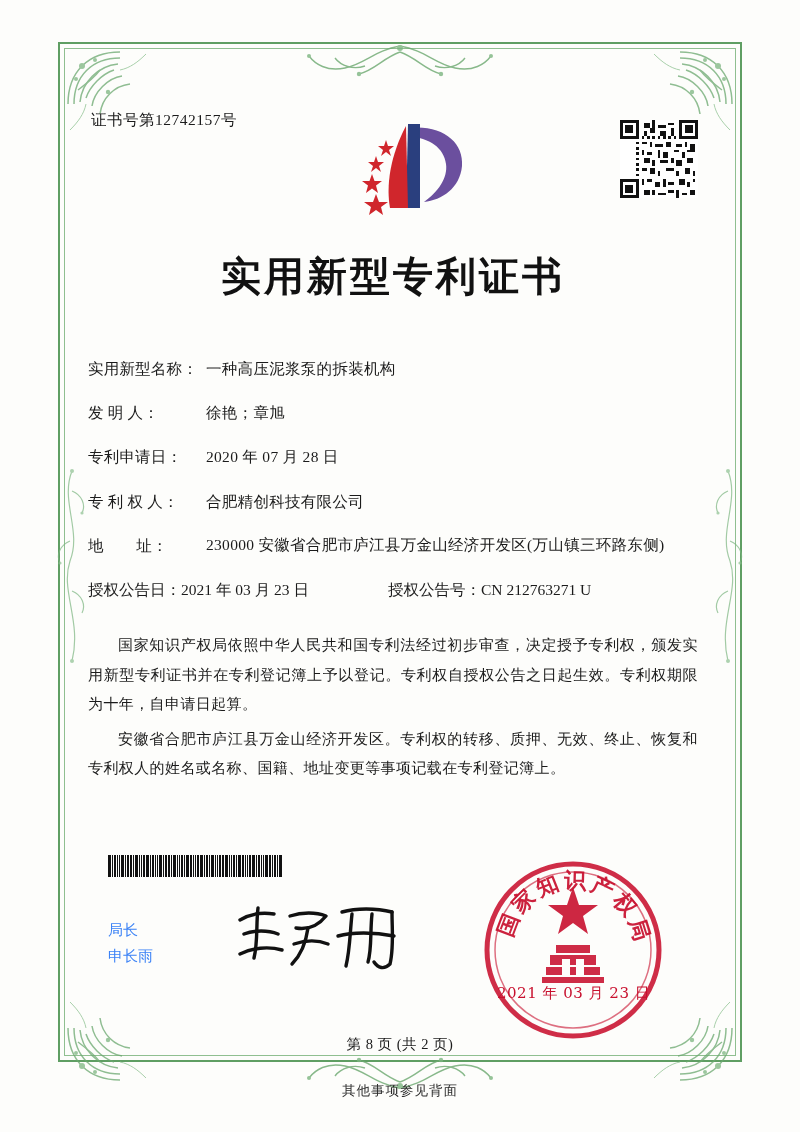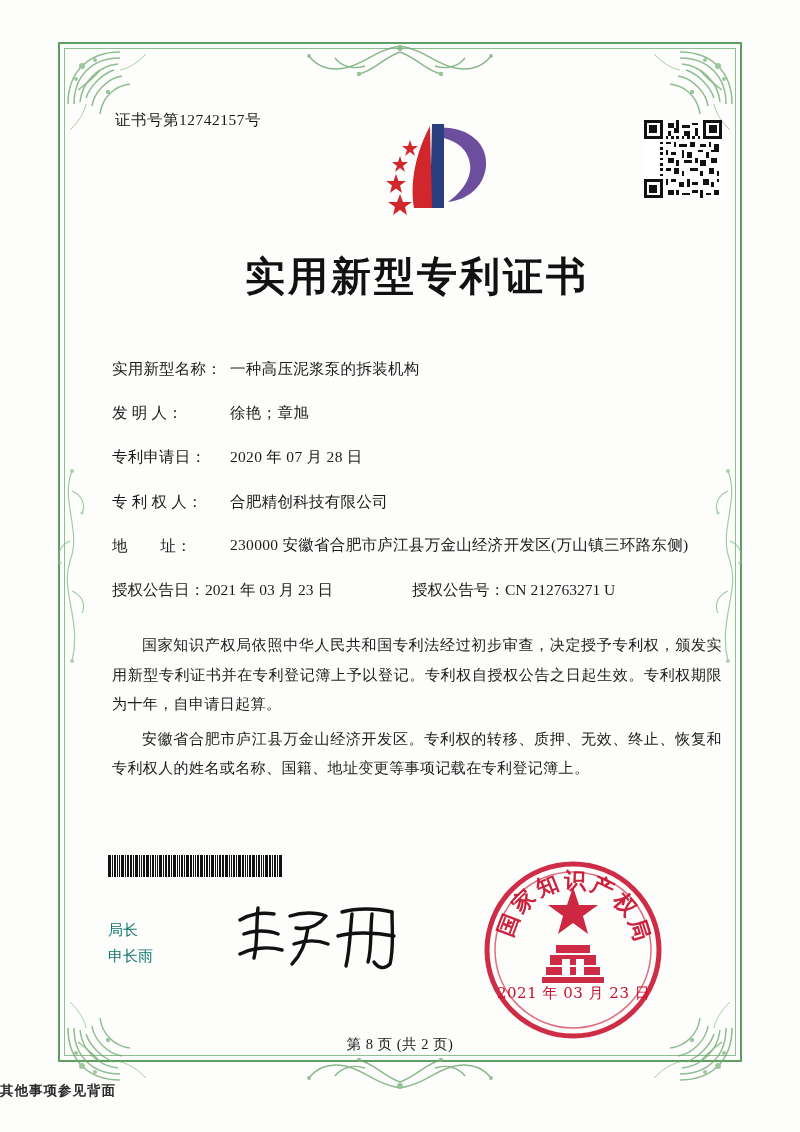--- a/index.html
+++ b/index.html
@@ -86,21 +86,21 @@
     height: 210px;
     opacity: 0.7;
   }
   .ornament-left  { left: 52px;  transform: translateY(-50%); }
   .ornament-right { right: 52px; transform: translateY(-50%) scaleX(-1); }
   .ornament-left svg, .ornament-right svg { width:100%; height:100%; display:block; }
 
   
   .content {
     position: absolute;
-    left: 112px;
+    left: 88px;
     top: 110px;
     width: 610px;
   }
 
   .cert-number {
     font-size: 15.5px;
     letter-spacing: 0.5px;
     color: #1b1b1b;
     margin-left: 3px;
   }
@@ -197,21 +197,21 @@
     margin-right: 1px;
   }
 
   
   .signature-block {
     position: absolute;
     left: 108px;
     top: 918px;
     font-size: 15px;
     line-height: 1.7;
-    color: #0f766e;
+    color: #3b82f6;
   }
   .signature-script {
     position: absolute;
     left: 232px;
     top: 898px;
     width: 190px;
     height: 78px;
   }
   .signature-script svg { width: 100%; height: 100%; display: block; }
 
@@ -243,24 +243,24 @@
     font-size: 14.5px;
     color: #1b1b1b;
     letter-spacing: 0.5px;
   }
 
   .footnote {
     position: absolute;
     left: 0;
     right: 0;
     top: 1082px;
+    text-align: center;
     font-size: 13.5px;
     color: #2a2a2a;
     letter-spacing: 1px;
-    font-weight: bold;
   }
 </style>
 </head>
 <body>
 
 <div class="certificate">
 
   <div class="border-outer"></div>
   <div class="border-inner"></div>
 

